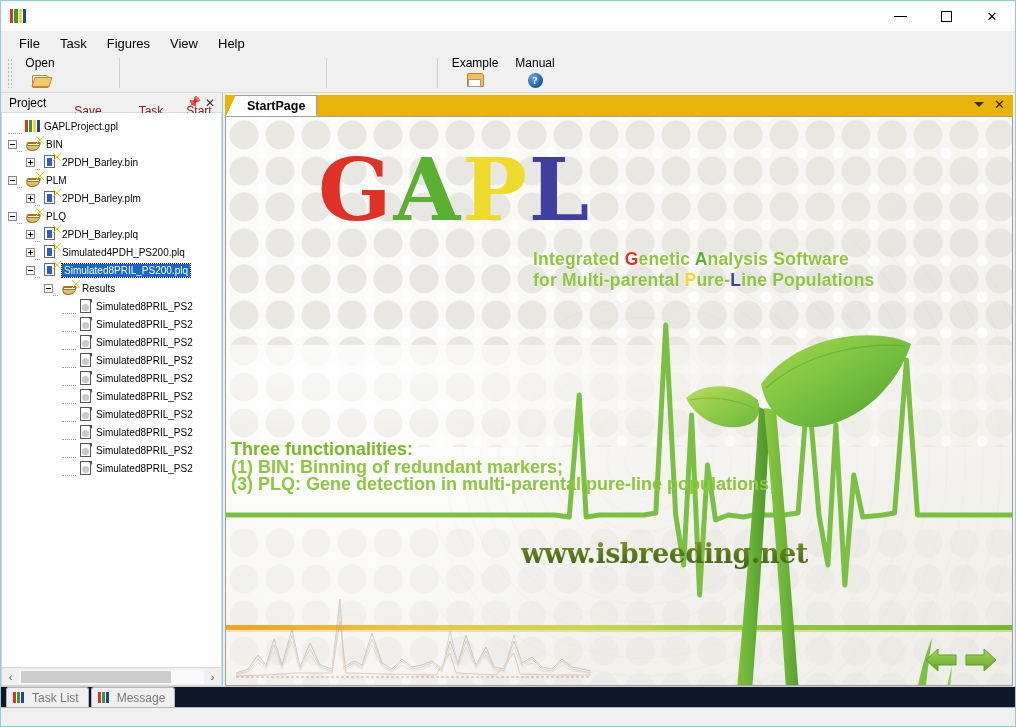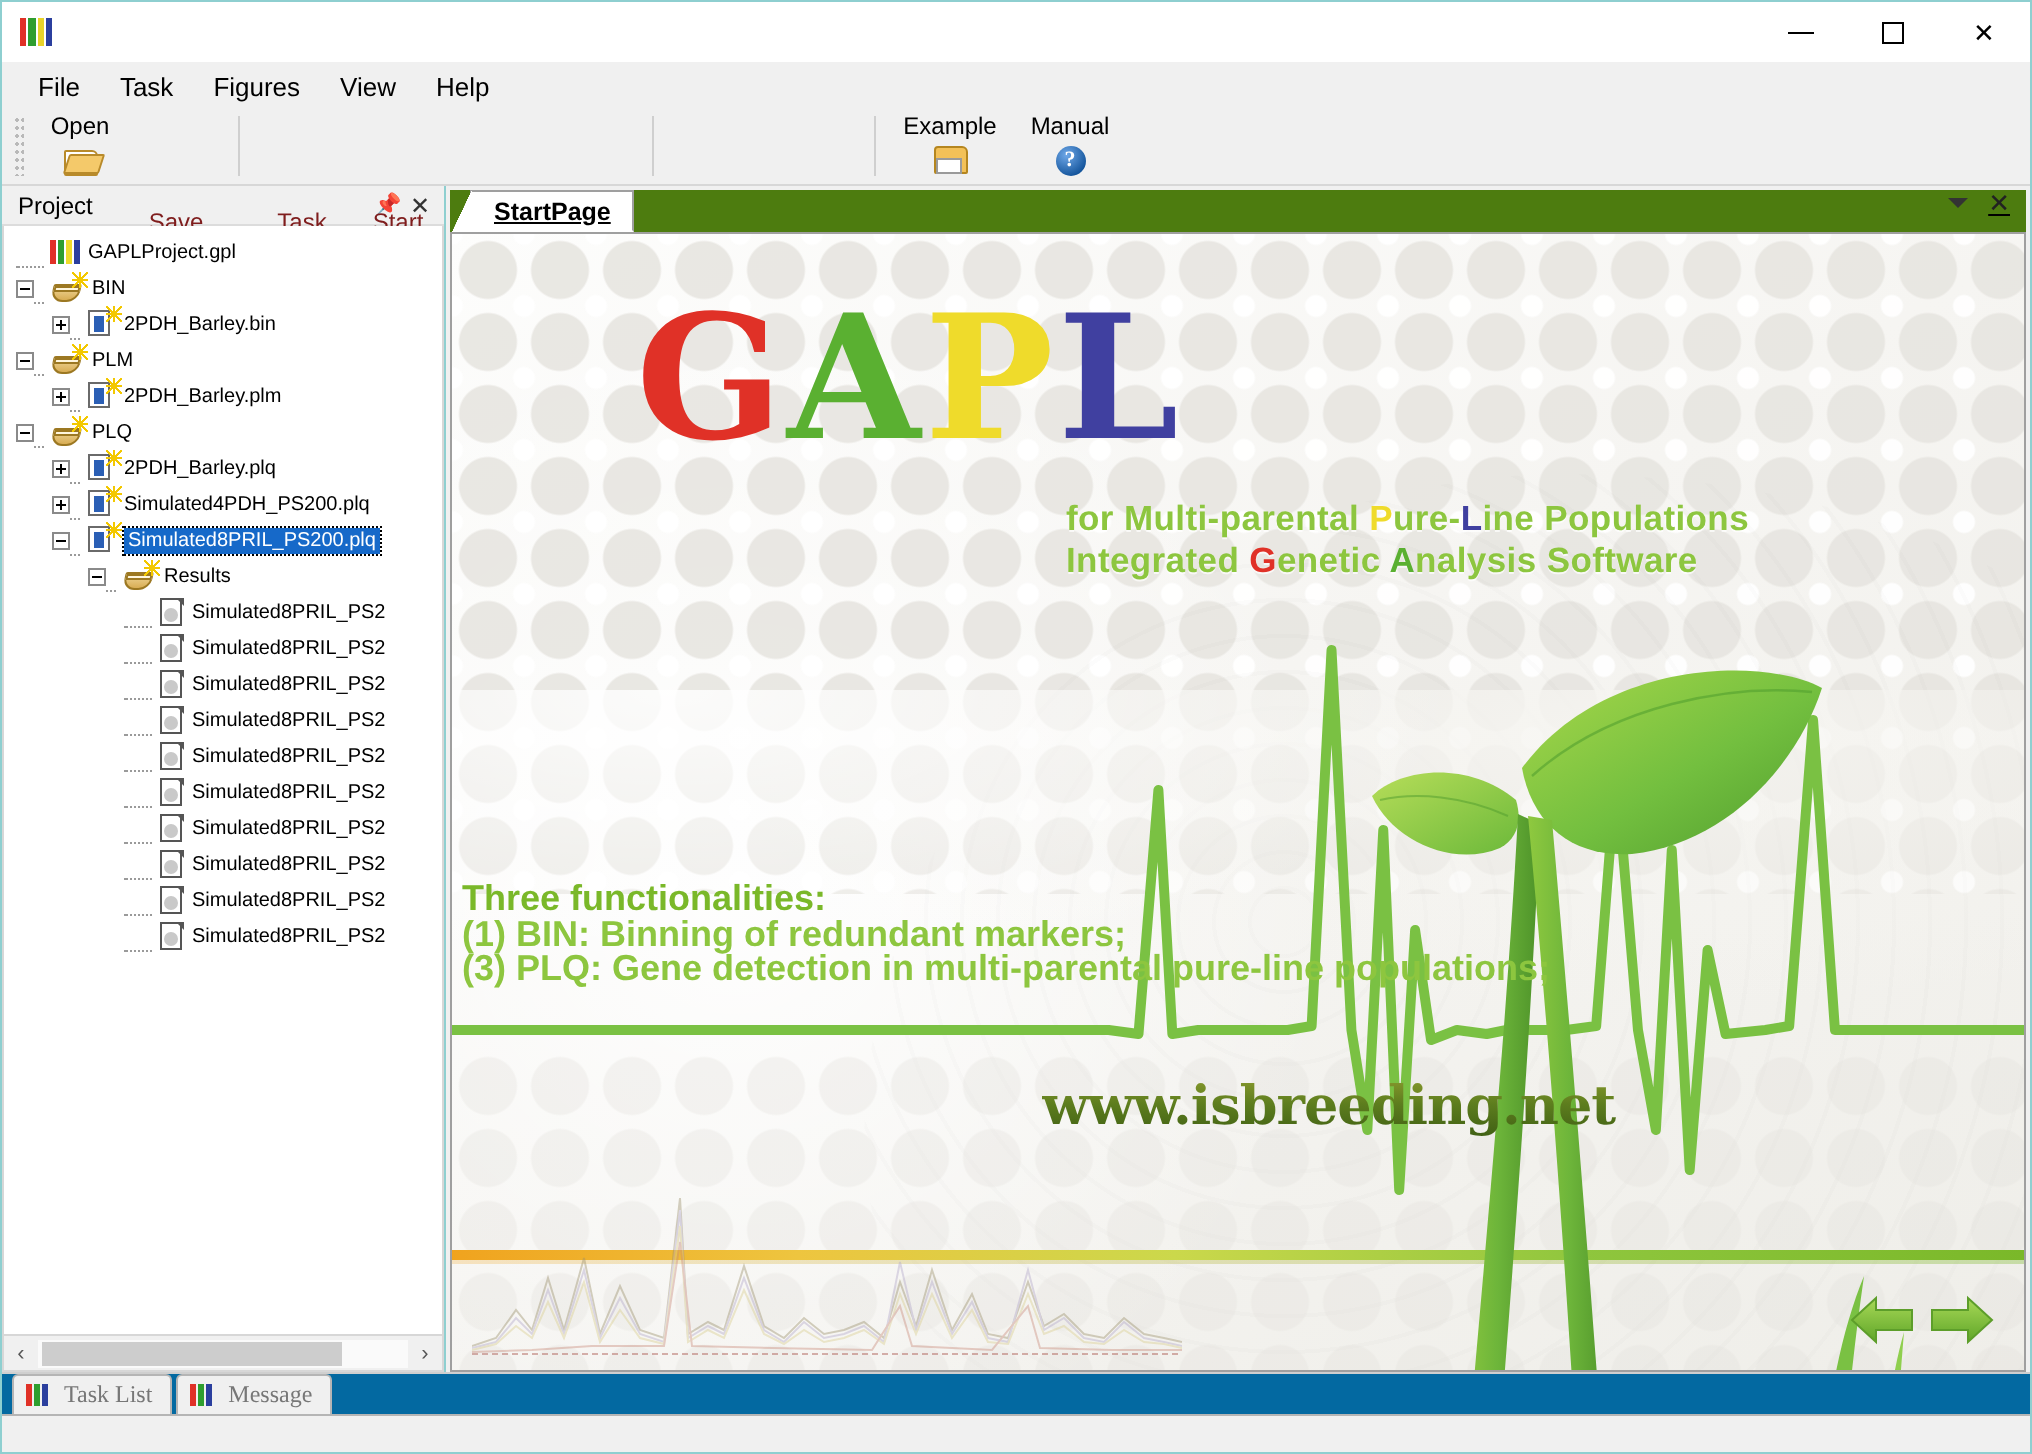--- a/index.html
+++ b/index.html
@@ -283,25 +283,24 @@
   
   .main {
     flex: 1 1 auto;
     display: flex; flex-direction: column;
     min-width: 0;
     background: #f0f0f0;
     padding: 2px 2px 0 2px;
   }
   .tabbar {
     height: 22px; flex: 0 0 22px;
-    display: flex; align-items: flex-start;
-    position: relative;
-    background: #4d7c0f;
+    display: flex; align-items: center;
+    position: relative;
+    background: #eab308;
     border-bottom: 1px solid #9f9f9f;
-    text-decoration: underline;
   }
   .tab {
     height: 21px;
     padding: 0 11px 0 11px;
     display: flex; align-items: center;
     font-size: 12.5px; font-weight: bold; color: #000;
     background: #fff;
     border: 1px solid #9f9f9f;
     border-bottom: 1px solid #fff;
     border-radius: 0;
@@ -449,23 +448,23 @@
     position: absolute; right: 13px; bottom: 9px;
     display: flex; gap: 4px;
   }
   .navbtn { width: 36px; height: 32px; display:flex; align-items:center; justify-content:center; }
   .navbtn svg { display:block; }
 
   
   .bottom {
     flex: 0 0 40px;
     height: 40px;
-    background: #0369a1;
+    background: #0f172a;
     border-top: 1px solid #cfcfcf;
-    display: flex; flex-direction: column; font-family: Liberation Serif, serif;
+    display: flex; flex-direction: column;
   }
   .btabs { height: 21px; display: flex; align-items: flex-end; padding-left: 5px; border-bottom: 1px solid #b5b5b5;}
   .btab {
     height: 20px; display: flex; align-items: center; gap: 5px;
     padding: 0 9px 0 6px;
     font-size: 12px; color: #777;
     background: #f0f0f0;
     border: 1px solid #b5b5b5;
     border-bottom: none;
     border-radius: 3px 3px 0 0;
@@ -881,22 +880,22 @@
               <path stroke="#c98a7a" d="M0,107 L30,106 L60,104 L96,104 L104,52 L110,104 L150,105 L200,106 L214,84 L220,104 L260,106 L278,84 L284,105 L320,106 L355,106"></path>
             </g>
             <line x1="0" y1="108" x2="355" y2="108" stroke="#a8534a" stroke-width="1" stroke-dasharray="3 2" opacity="0.8"></line>
           </svg>
 
           <div class="logo">
             <span class="g">G</span><span class="a">A</span><span class="p">P</span><span class="l">L</span>
           </div>
 
           <div class="tagline">
+            <div><span>Integrated </span><span class="hg">G</span><span>enetic </span><span class="ha">A</span><span>nalysis Software</span></div>
             <div><span>for Multi-parental </span><span class="hp">P</span><span>ure-</span><span class="hl">L</span><span>ine Populations</span></div>
-            <div><span>Integrated </span><span class="hg">G</span><span>enetic </span><span class="ha">A</span><span>nalysis Software</span></div>
           </div>
 
           <div class="features">
             <div class="ftitle">Three functionalities:</div>
             <div>(1) BIN: Binning of redundant markers;</div>
             <div>(3) PLQ: Gene detection in multi-parental pure-line populations;</div>
           </div>
 
           <div class="site">www.isbreeding.net</div>
 

